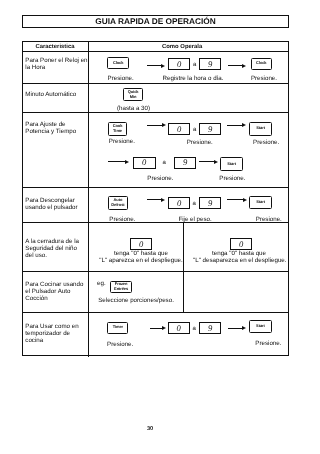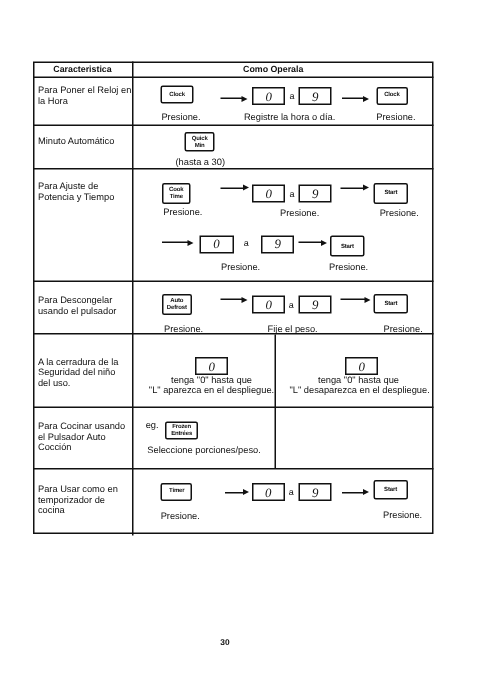--- a/index.html
+++ b/index.html
@@ -48,20 +48,23 @@
      border-left:4.5px solid #111;}
 
   .pageno{position:absolute;left:0;top:426px;width:300px;text-align:center;
      font-size:5.6px;font-weight:bold;}
 </style>
 </head>
 <body>
 
 <div class="page">
 
+  <div class="title-box">
+    <span class="t">GUIA RAPIDA DE OPERACIÓN</span>
+  </div>
 
   <div class="table">
     <div class="vline" style="left:65px;top:-1px;height:316px"></div>
 
     <div class="hline" style="top:9px"></div>
     <div class="hline" style="top:41px"></div>
     <div class="hline" style="top:70px"></div>
     <div class="hline" style="top:145px"></div>
     <div class="hline" style="top:180px"></div>
     <div class="hline" style="top:229px"></div>

